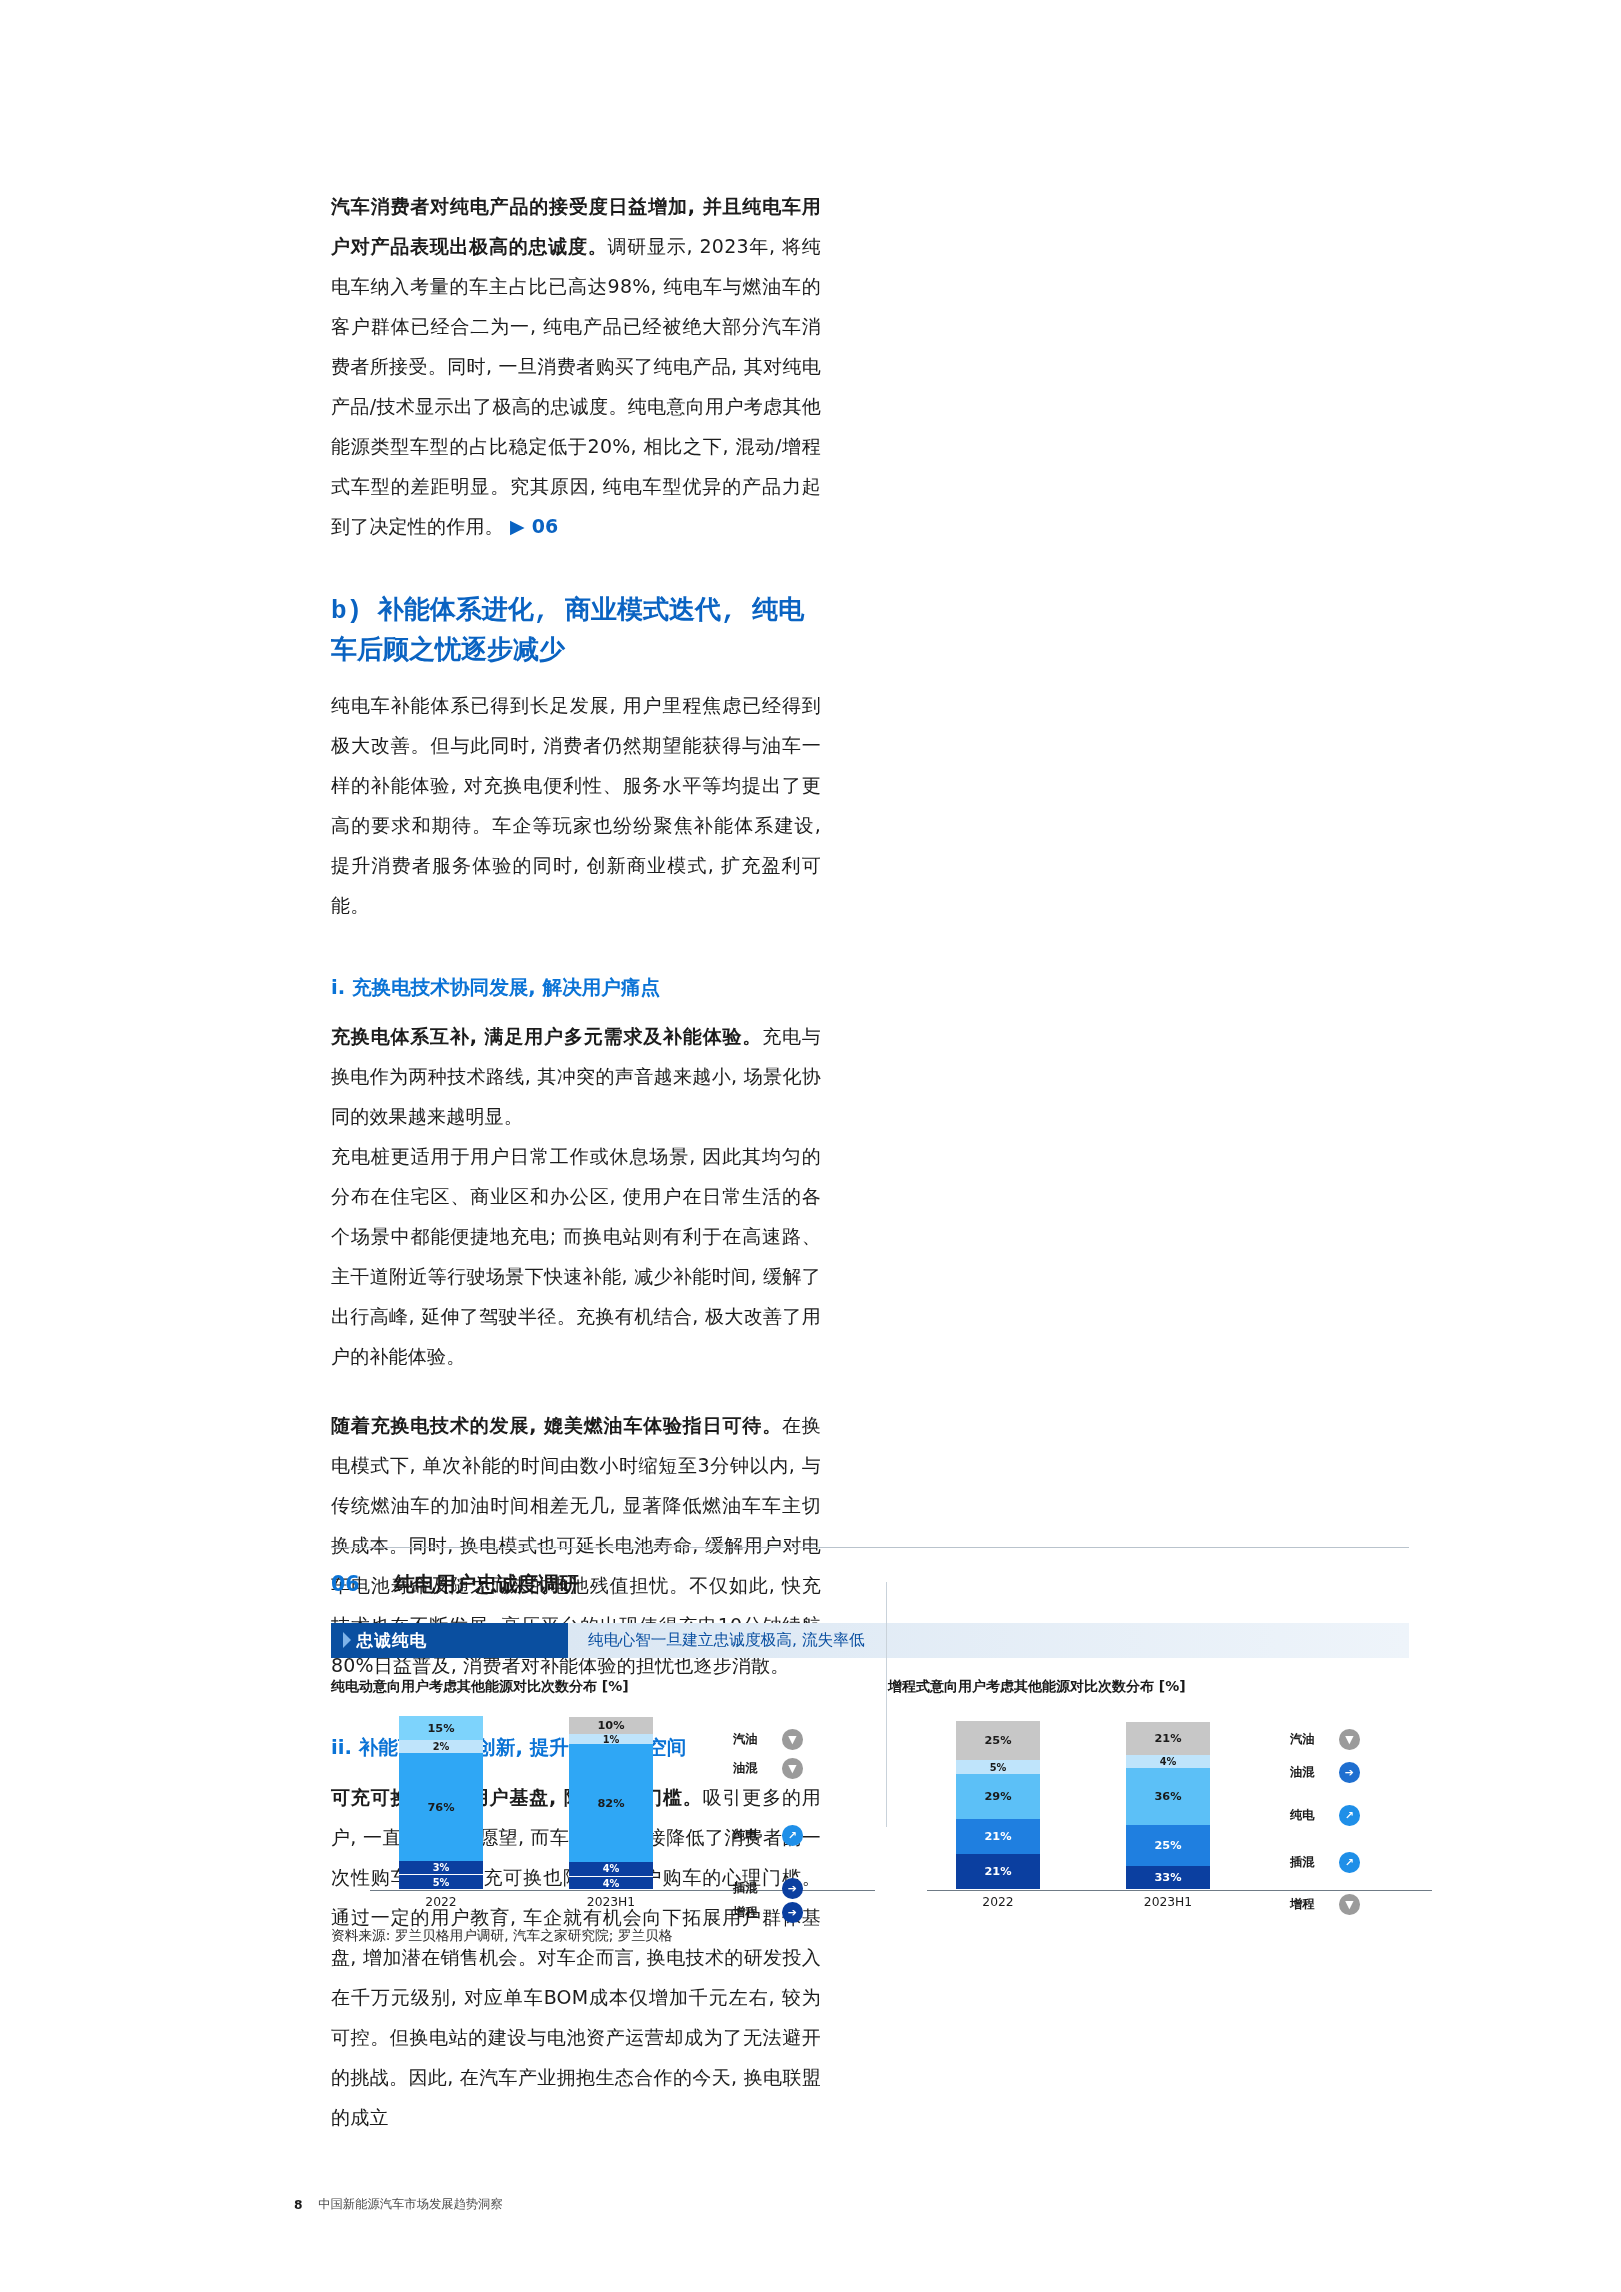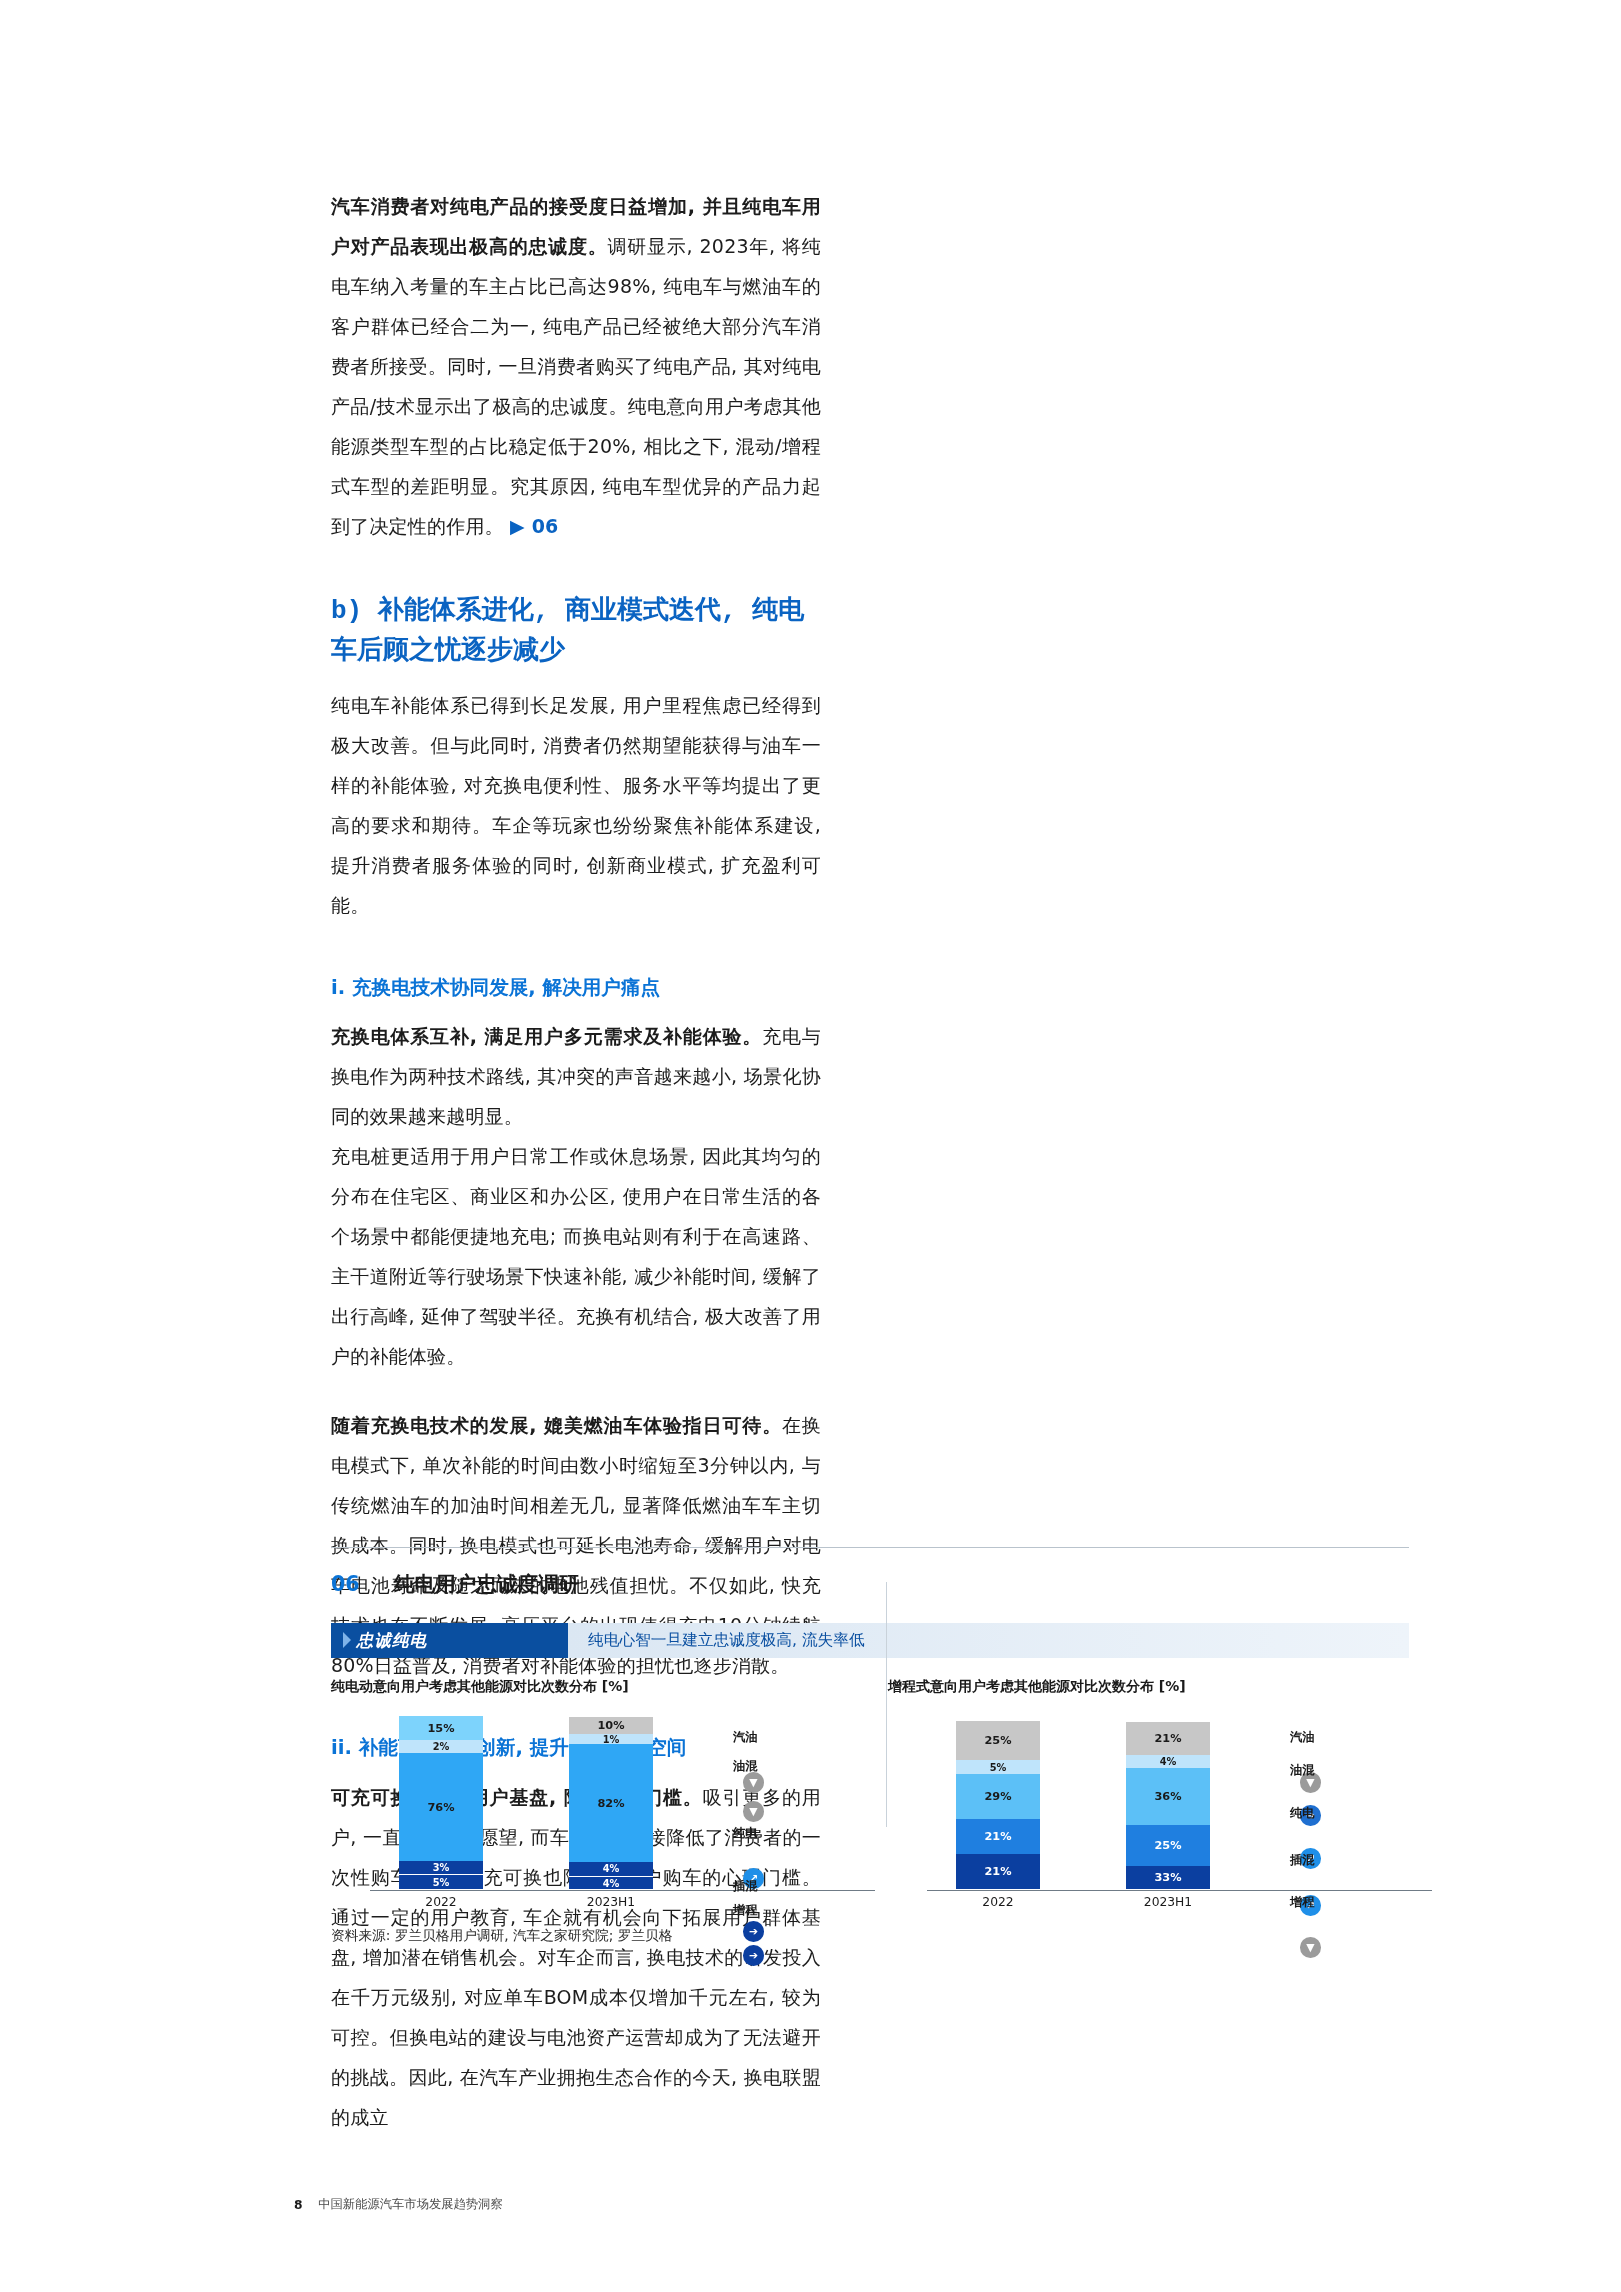--- a/index.html
+++ b/index.html
@@ -83,21 +83,20 @@
     position:relative;
     height:35px;
     background:linear-gradient(90deg,#0a4fa0 0%,#0a4fa0 22%,#dbe7f3 22%,#eef4fa 100%);
   }
   .banner .tag{
     position:absolute;left:0;top:0;height:35px;
     display:flex;align-items:center;
     padding-left:25.5px;padding-right:33px;
     color:#fff;font-weight:bold;font-size:16.7px;
     letter-spacing:1px;
-    font-style:italic;
   }
   .banner .chev{
     position:absolute;left:11.8px;top:8.8px;
     width:0;height:0;
     border-top:8.8px solid transparent;
     border-bottom:8.8px solid transparent;
     border-left:8.8px solid #7fb3e8;
   }
   .banner .sub{
     position:absolute;left:257px;top:0;height:35px;
@@ -145,22 +144,22 @@
   }
   .xlabels div{
     width:84px;text-align:center;font-size:12.3px;color:#1a1a1a;
   }
   .legend{
     position:absolute;right:0;top:23.5px;
     width:118px;
   }
   .lg-row{
     position:absolute;
-    display:flex;align-items:center;gap:26px;
-    font-size:12.3px;font-weight:bold;color:#1a1a1a;flex-direction:column;
+    display:flex;align-items:center;gap:8px;
+    font-size:12.3px;font-weight:bold;color:#1a1a1a;
   }
   .lg-label{width:41px;}
   .circ{
     width:20.6px;height:20.6px;border-radius:50%;
     display:flex;align-items:center;justify-content:center;
     color:#fff;font-size:10.8px;
   }
   .divider-v{
     position:absolute;left:555px;top:35px;width:1px;height:245px;
     background:#c9d2da;

